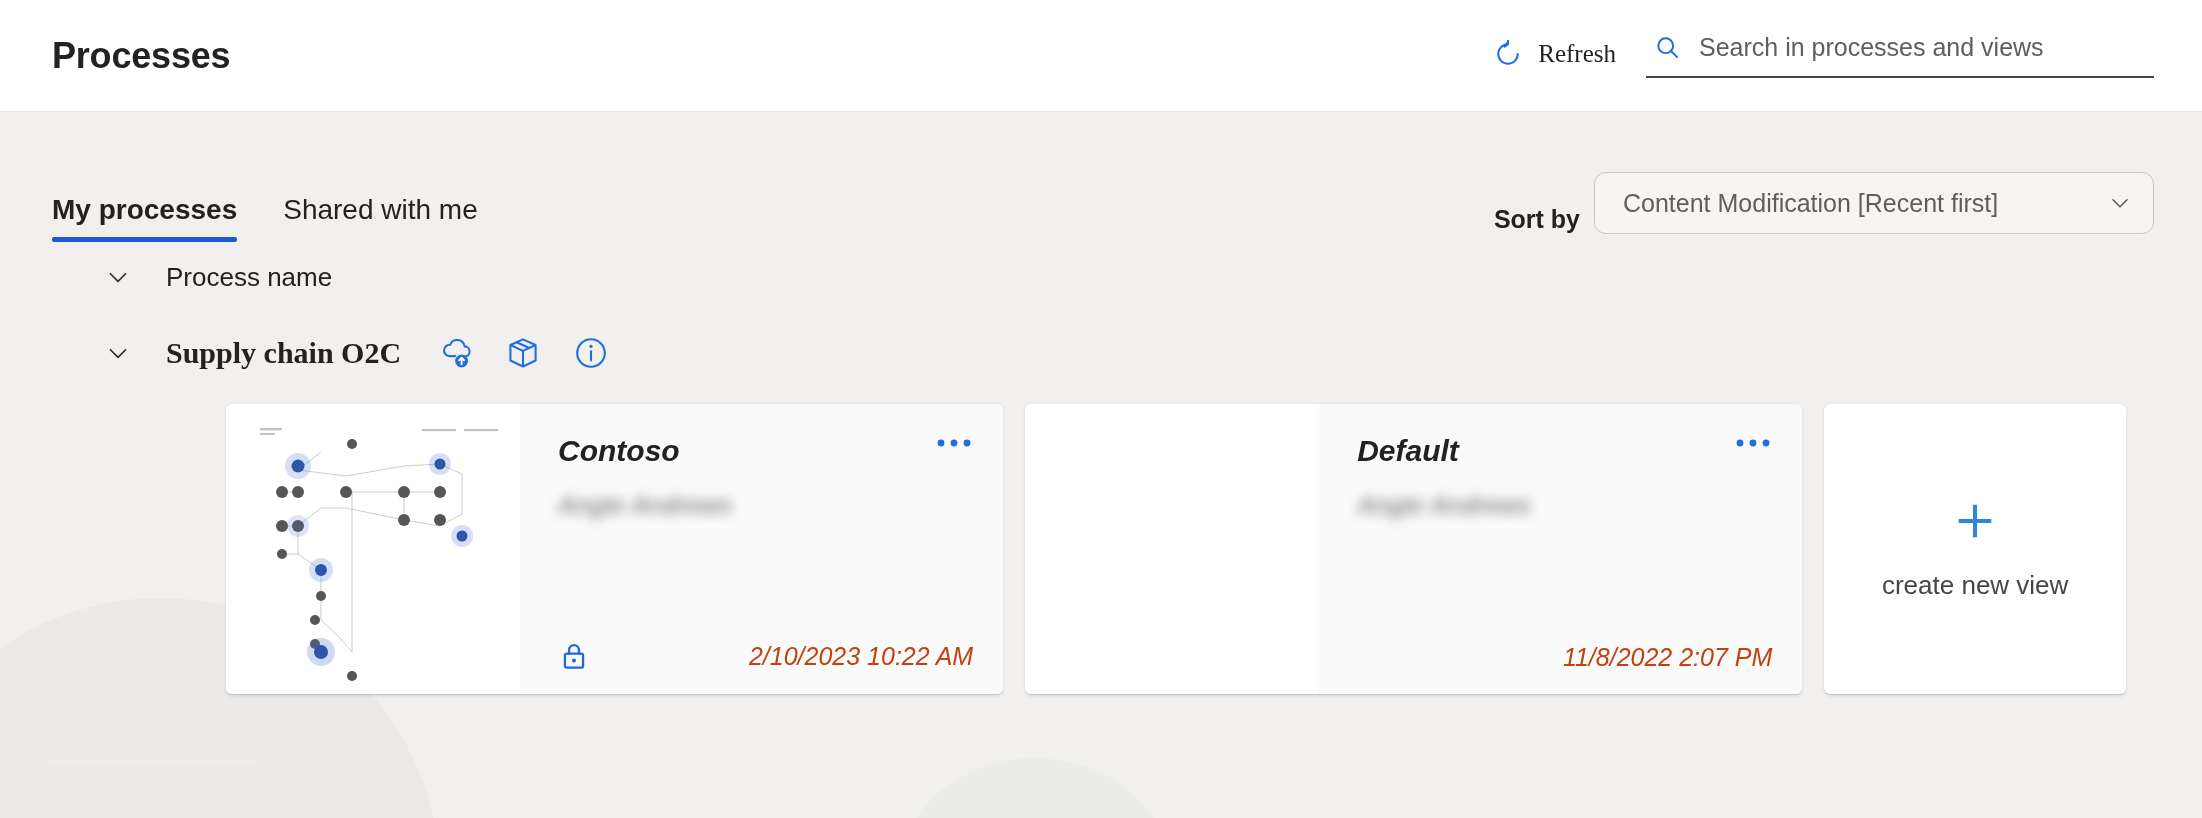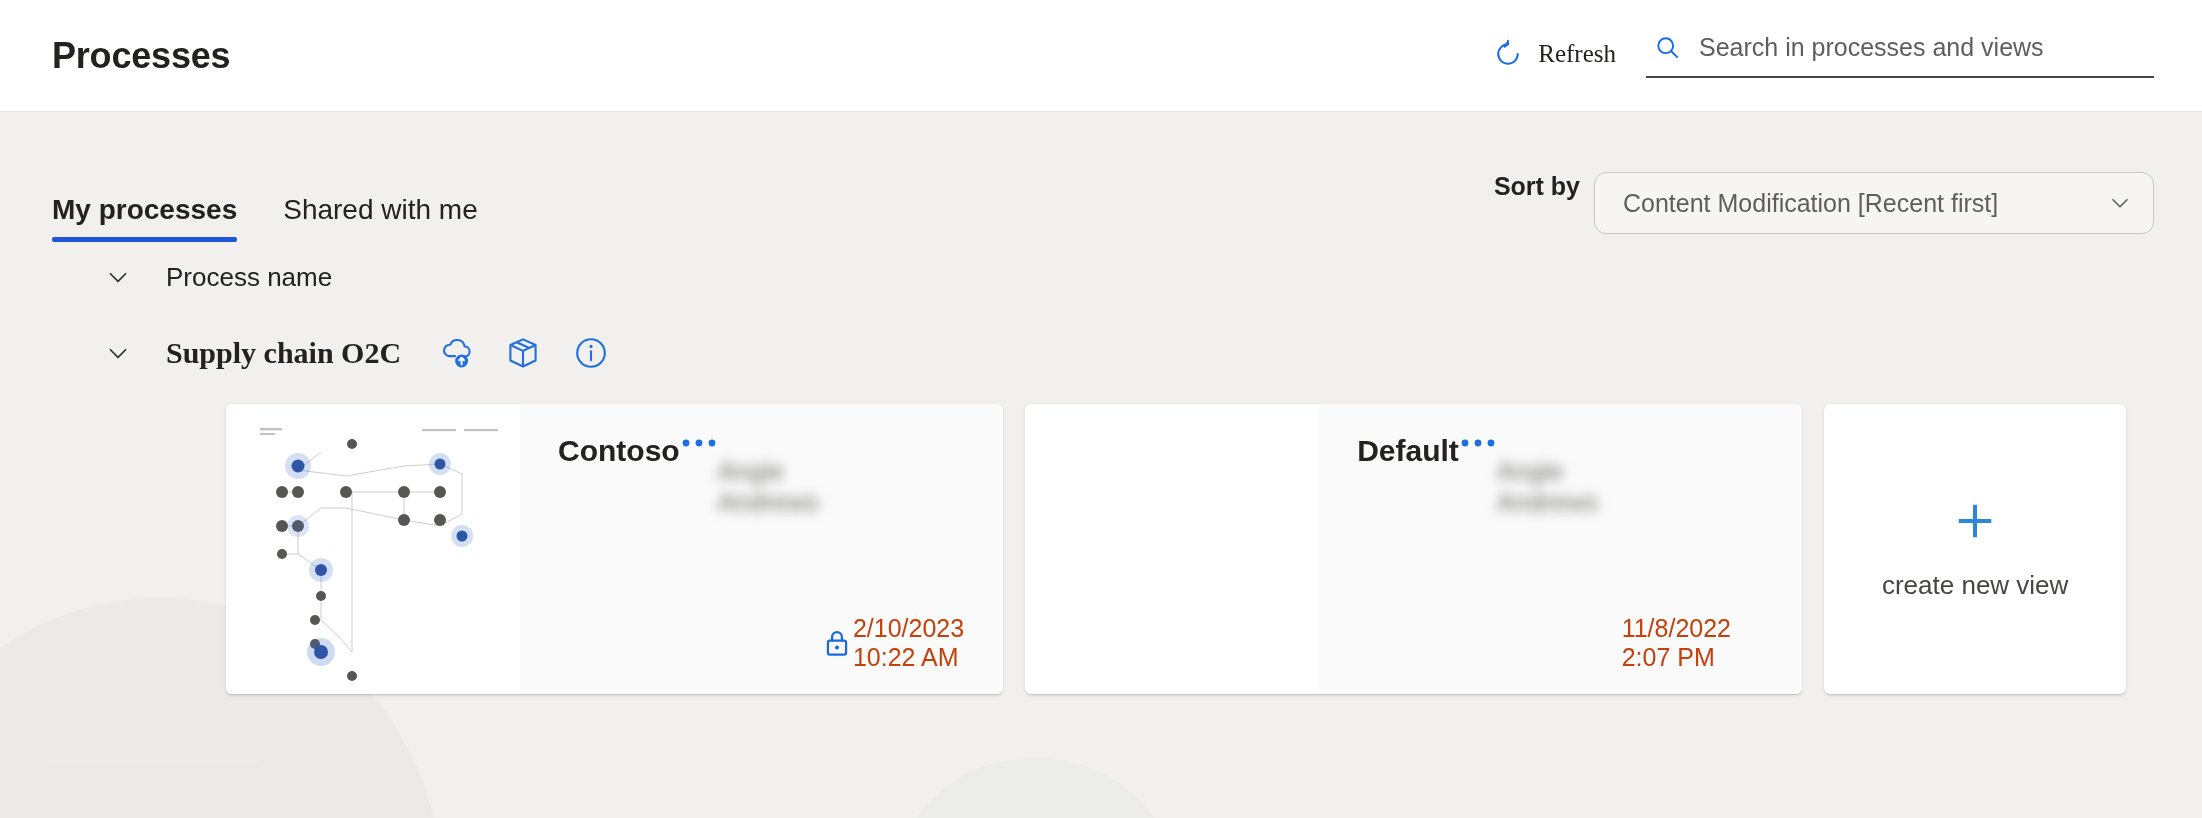--- a/index.html
+++ b/index.html
@@ -84,21 +84,21 @@
     position: relative; background: none; border: none; cursor: pointer;
     font-family: inherit; font-size: 28px; color: #242220;
     padding: 0 0 16px 0;
   }
   .tab.active { font-weight: 700; }
   .tab.active::after {
     content: ""; position: absolute; left: 0; right: 0; bottom: 0;
     height: 5px; background: #1f56d8; border-radius: 2px;
   }
 
-  .sort-wrap { margin-left: auto; display: flex; align-items: flex-start; gap: 0; padding-bottom: 8px; }
+  .sort-wrap { margin-left: auto; display: flex; align-items: flex-end; gap: 0; padding-bottom: 8px; }
   .sort-label {
     font-size: 25px; font-weight: 700; color: #242220; margin-right: 14px;
   }
   .sort-select {
     display: flex; align-items: center; justify-content: space-between;
     width: 560px; height: 62px;
     border: 1px solid #c8c6c4; border-radius: 12px;
     background: #f6f5f4; cursor: pointer;
     padding: 0 20px 0 28px;
   }
@@ -151,21 +151,21 @@
   }
   .card-thumb {
     width: 294px; flex: 0 0 294px; background: #ffffff;
     position: relative; overflow: hidden;
   }
   .card-thumb svg { position: absolute; left: 0; top: 0; width: 100%; height: 100%; }
 
   .card-body {
     flex: 1; background: #fafafa;
     padding: 30px 30px 22px 38px;
-    display: flex; flex-direction: row;
+    display: flex; flex-direction: column; font-style: italic;
   }
   .card-top { display: flex; align-items: flex-start; }
   .card-title { font-size: 30px; font-weight: 600; color: #242220; }
   .ellipsis-btn {
     margin-left: auto; background: none; border: none; cursor: pointer;
     padding: 4px 2px; line-height: 0;
   }
   .ellipsis-btn svg { width: 34px; height: 10px; display: block; }
 
   .card-author {

